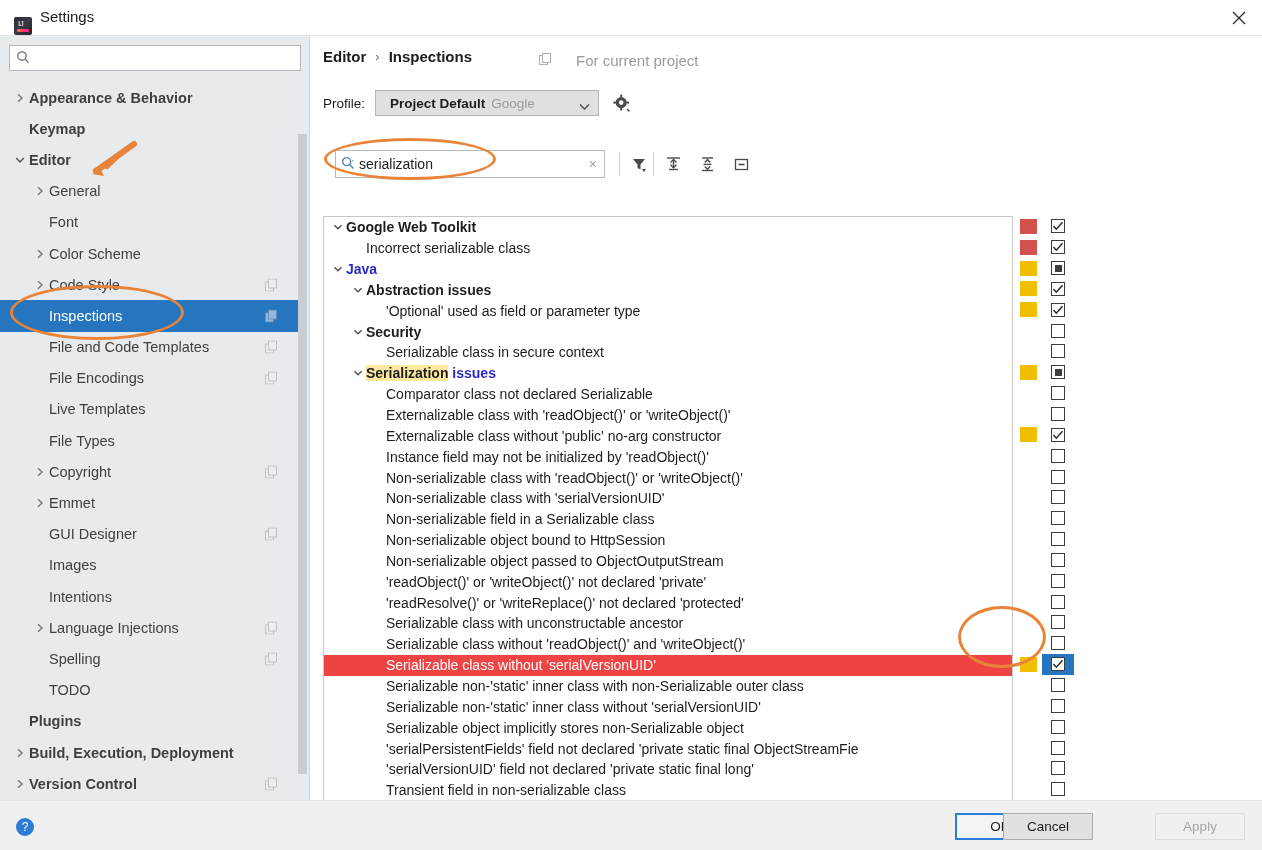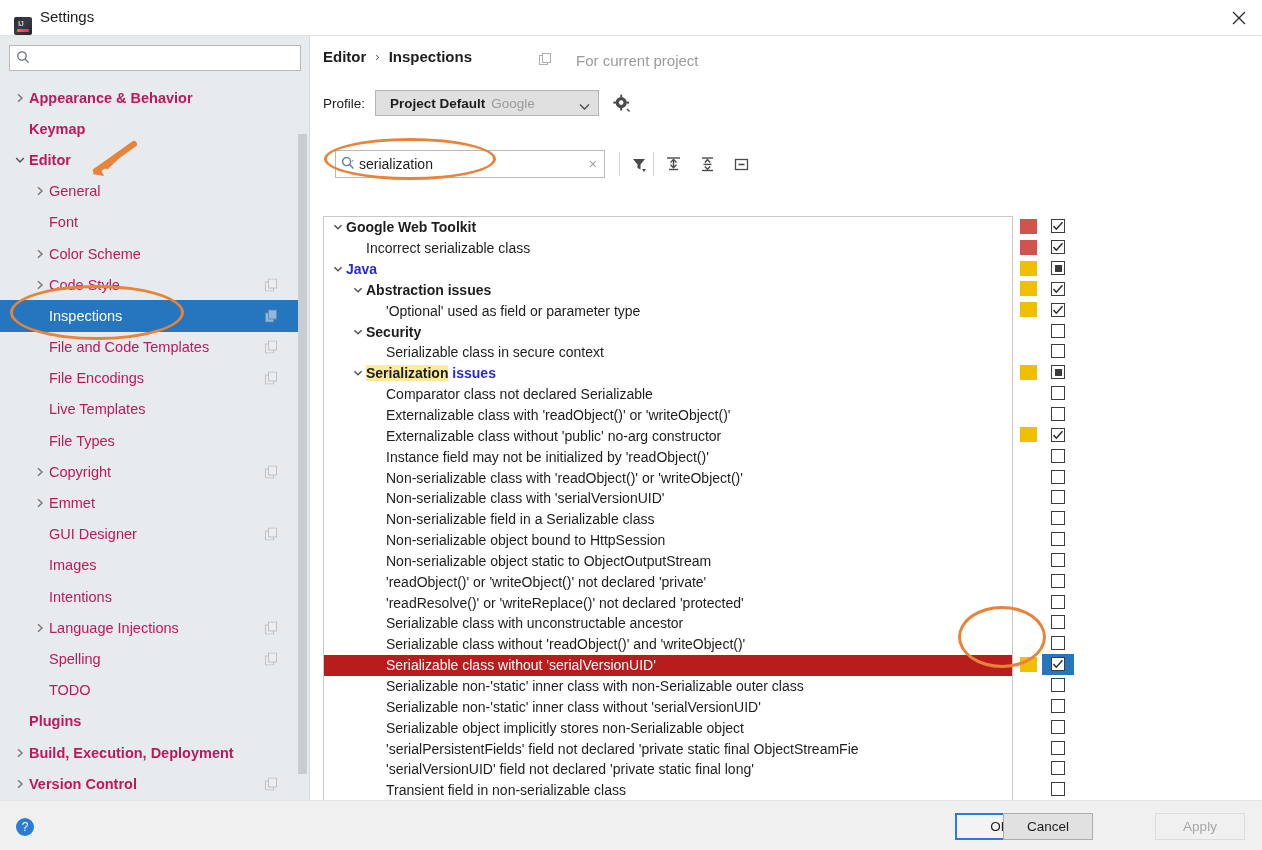--- a/index.html
+++ b/index.html
@@ -65,21 +65,21 @@
     overflow:hidden;
   }
   .side-row{
     position:relative; height:31.2px; display:flex; align-items:center;
     padding-left:0; white-space:nowrap; cursor:default;
   }
   .side-row .arrow{
     width:14px; height:14px; margin-right:2px; display:flex;
     align-items:center; justify-content:center; flex:0 0 14px;
   }
-  .side-row .lbl{ font-size:14.5px; color:#be185d; }
+  .side-row .lbl{ font-size:14.5px; color:#404040; }
   .side-row.depth0 { padding-left:13px; }
   .side-row.depth1 { padding-left:33px; }
   .side-row.bold .lbl{ font-weight:bold; }
   .side-row.selected{ background:#2675bf; }
   .side-row.selected .lbl{ color:#ffffff; }
   .copy-badge{
     position:absolute; right:22px; top:50%; transform:translateY(-50%);
     width:13px; height:13px; opacity:0.55;
   }
   .side-scroll-track{
@@ -153,21 +153,21 @@
     position:relative; height:20.85px; display:flex; align-items:center;
     white-space:nowrap; cursor:default; font-size:14px;
   }
   .trow .tw{ width:16px; flex:0 0 16px; display:flex; align-items:center; justify-content:center; }
   .trow .txt{ overflow:hidden; text-overflow:clip; }
   .trow.lvl0{ padding-left:6px; }
   .trow.lvl1{ padding-left:26px; }
   .trow.lvl2{ padding-left:46px; }
   .trow.bold .txt{ font-weight:bold; }
   .trow.blue .txt{ color:#2a2aca; font-weight:bold; }
-  .trow.selected{ background:#b91c1c; }
+  .trow.selected{ background:#ef4444; }
   .trow.selected .txt{ color:#ffffff; }
   .hl{ background:#ffe9a0; }
 
   .col-wrap{
     position:absolute; left:703px; top:180px; width:60px; height:590px;
   }
   .sev-col{ position:absolute; left:0; top:0; width:28px; }
   .chk-col{ position:absolute; left:28px; top:0; width:32px; }
   .cell{ height:20.85px; display:flex; align-items:center; justify-content:center; }
   .swatch{ width:17px; height:15px; }
@@ -587,21 +587,21 @@
           <div class="trow lvl2">
             <span class="tw"></span>
             <span class="txt">Non-serializable field in a Serializable class</span>
           </div>
           <div class="trow lvl2">
             <span class="tw"></span>
             <span class="txt">Non-serializable object bound to HttpSession</span>
           </div>
           <div class="trow lvl2">
             <span class="tw"></span>
-            <span class="txt">Non-serializable object static to ObjectOutputStream</span>
+            <span class="txt">Non-serializable object passed to ObjectOutputStream</span>
           </div>
           <div class="trow lvl2">
             <span class="tw"></span>
             <span class="txt">'readObject()' or 'writeObject()' not declared 'private'</span>
           </div>
           <div class="trow lvl2">
             <span class="tw"></span>
             <span class="txt">'readResolve()' or 'writeReplace()' not declared 'protected'</span>
           </div>
           <div class="trow lvl2">

